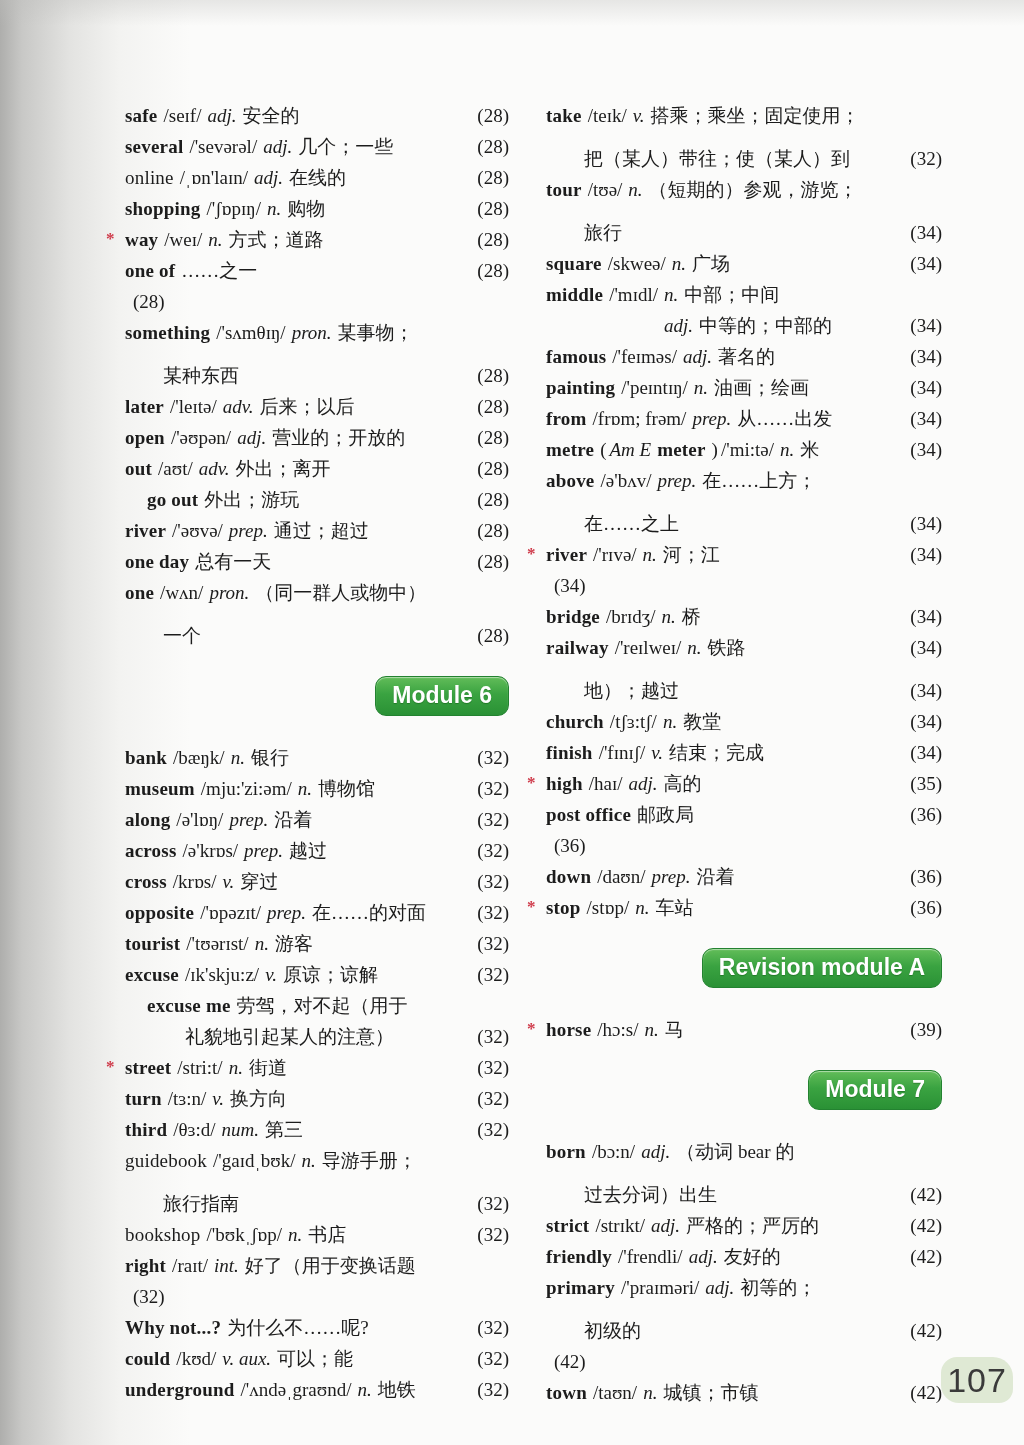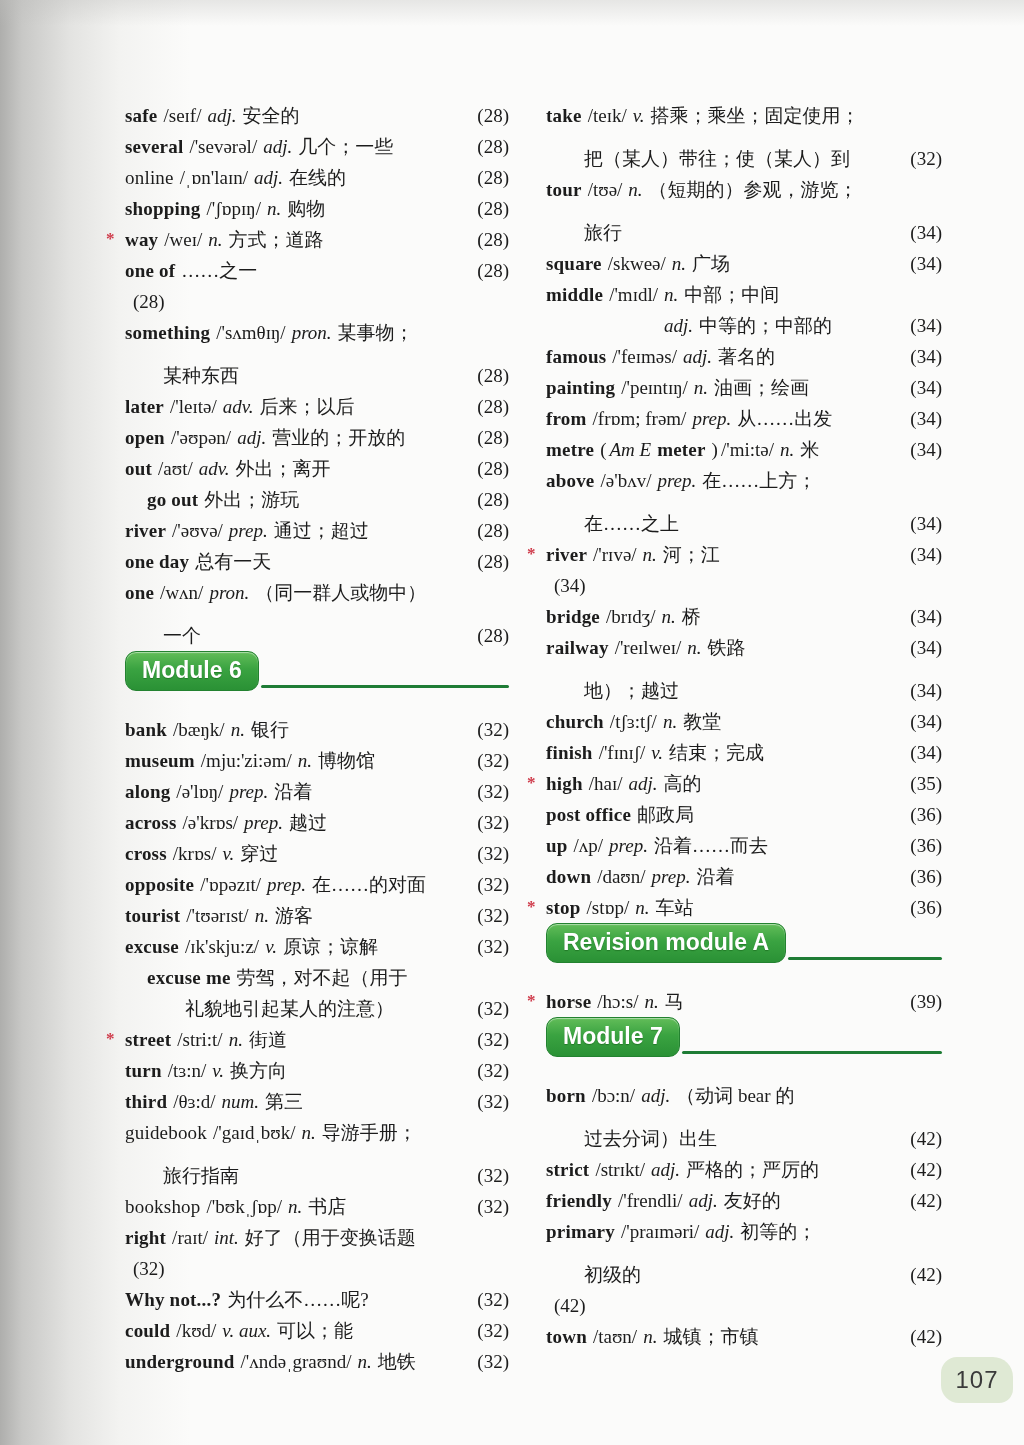--- a/index.html
+++ b/index.html
@@ -40,40 +40,40 @@
   .indent-1 .content{padding-left:38px;margin-top:12px;}
   .indent-2 .content{padding-left:22px;}
   .indent-3 .content{padding-left:60px;}
   .indent-4 .content{padding-left:118px;}
   .star{
     position:absolute;left:-19px;top:5px;
     color:#cf3a4a;font-size:17px;font-weight:bold;line-height:19px;
   }
   .module-header{
     display:flex;align-items:flex-end;
-    margin-bottom:23px;
+    margin-top:25px;margin-bottom:23px;flex-direction:column;
   }
   .module-badge{
     display:inline-block;flex:none;
     padding:5px 16px 6px 16px;
     background:linear-gradient(180deg,#62bd59 0%,#3aa341 45%,#2a9135 100%);
     border:1px solid #238230;border-radius:11px;
     box-shadow:inset 0 1px 1px rgba(255,255,255,.5);
     color:#ffffff;
     font-family:"Liberation Sans","DejaVu Sans",sans-serif;
     font-weight:bold;font-size:23px;line-height:27px;
     text-shadow:0 1px 1px rgba(0,60,0,.35);
   }
   .module-rule{flex:1;height:3px;background:#1e7c35;margin-bottom:3px;margin-left:2px;border-radius:2px;}
   .page-number-badge{
     position:absolute;left:941px;top:1357px;width:72px;height:46px;
     background:#dfe9d4;border-radius:16px 20px 14px 18px;
     display:flex;align-items:center;justify-content:center;
     font-family:"Liberation Sans","DejaVu Sans",sans-serif;
-    font-size:24px;color:#3a3a3a;letter-spacing:1px;text-align:right;
+    font-size:34px;color:#3a3a3a;letter-spacing:1px;text-align:right;
   }
 </style>
 </head>
 <body>
 
 <div class="scan-edge"></div>
 <div class="scan-top"></div>
 
 <div class="col col-left" id="col-0">
     <div class="entry">
@@ -420,21 +420,20 @@
       </div>
     </div>
     <div class="entry">
       <div class="line indent-0">
         <span class="content"><span class="seg seg-word">post office</span><span class="seg seg-def">邮政局</span></span>
         <span class="page-ref">(36)</span>
       </div>
     </div>
     <div class="entry">
       <div class="line indent-0">
-        <span class="content"><span class="seg seg-word">up</span><span class="seg seg-pron">/ʌp/</span><span class="seg seg-pos">prep.</span><span class="seg seg-def">沿着……而去</span></span>
         <span class="page-ref">(36)</span>
       </div>
     </div>
     <div class="entry">
       <div class="line indent-0">
         <span class="content"><span class="seg seg-word">down</span><span class="seg seg-pron">/daʊn/</span><span class="seg seg-pos">prep.</span><span class="seg seg-def">沿着</span></span>
         <span class="page-ref">(36)</span>
       </div>
     </div>
     <div class="entry">

